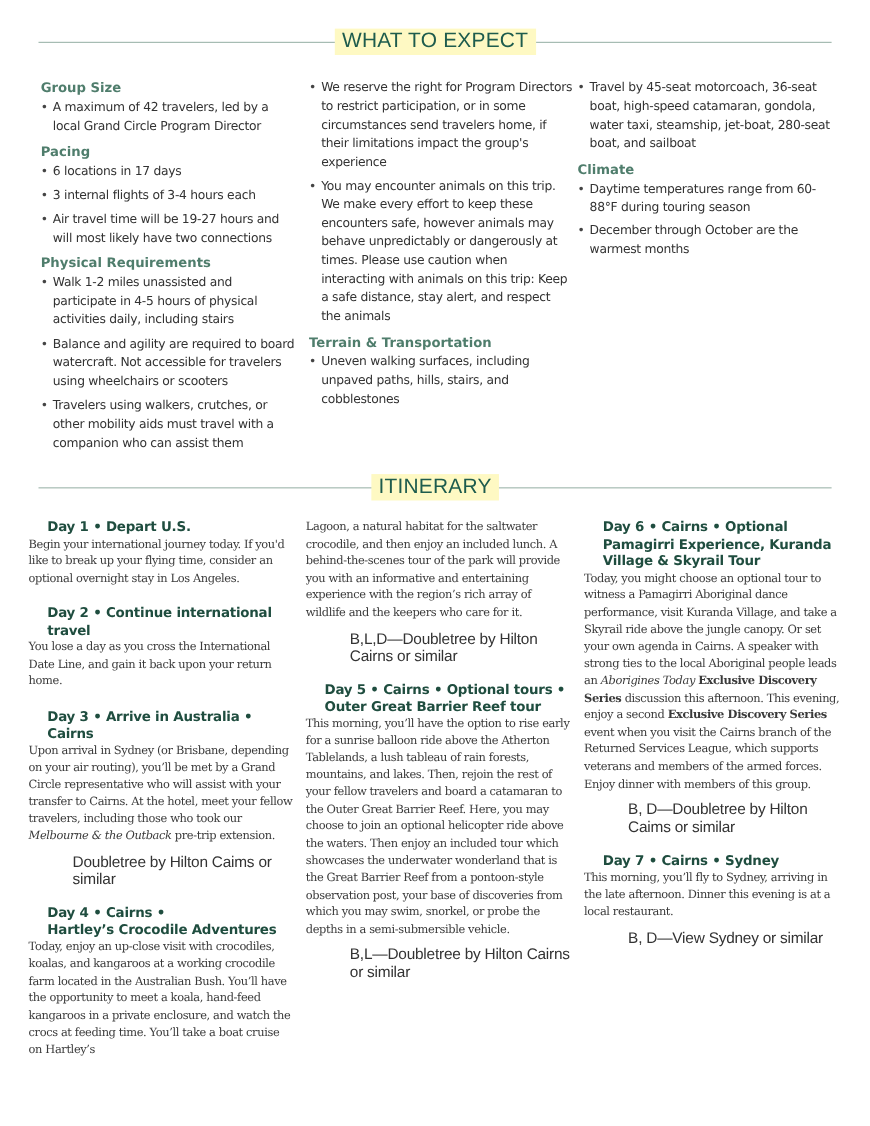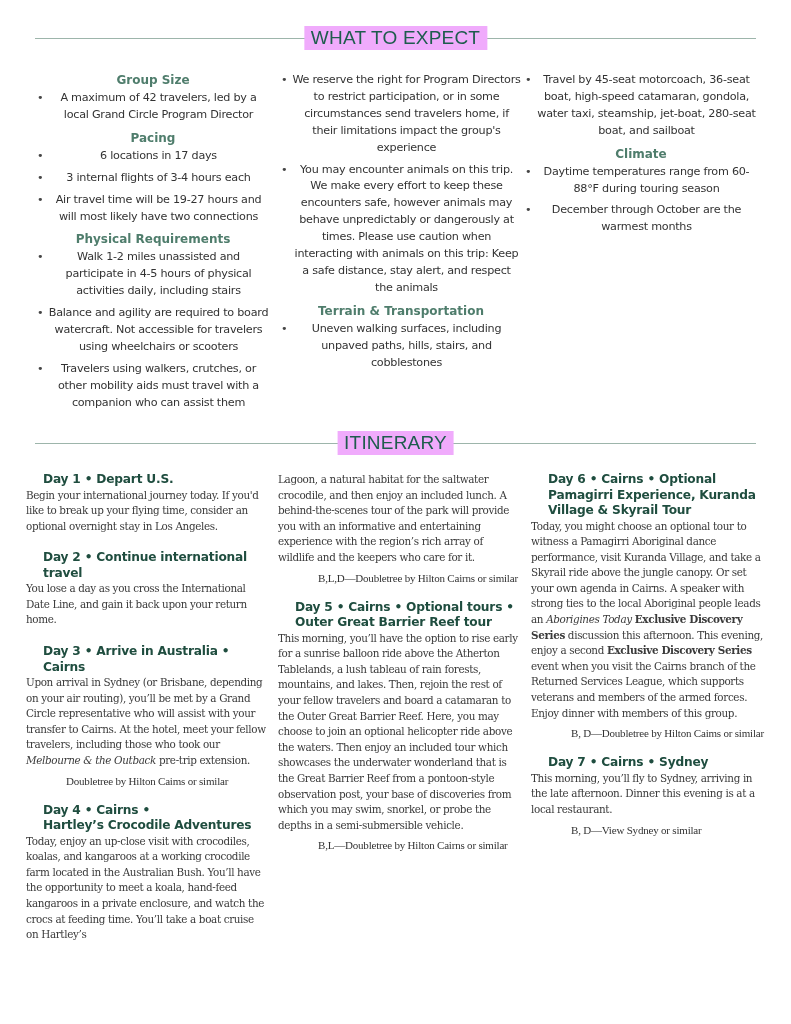--- a/index.html
+++ b/index.html
@@ -1,42 +1,42 @@
 <!DOCTYPE html>
 <html><head>
   <meta charset="utf-8">
   <style>
     html, body { margin: 0; padding: 0; background: #ffffff; }
     body { width: 791px; height: 1024px; position: relative; overflow: hidden; }
     .sec-head { position: absolute; left: 35px; width: 721px; height: 24px; }
     .sec-head .rule { position: absolute; top: 50%; left: 0; right: 0; height: 1px; background: #9db5ab; }
-    .sec-head .title { position: absolute; left: 50%; top: 0; transform: translateX(-50%); background: #f0abfc; padding: 0 7px;
+    .sec-head .title { position: absolute; left: 50%; top: 0; transform: translateX(-50%); background: #fef9c3; padding: 0 7px;
       font-family: "Liberation Sans", sans-serif; font-size: 19px; color: #1e5c4d; letter-spacing: 0.2px; line-height: 24px; white-space: nowrap; }
     #expect-head { top: 26px; }
     #itin-head { top: 431px; text-align: right; }
     .col { position: absolute; font-family: "DejaVu Sans", sans-serif; }
-    .x-col { top: 72px; text-align: center; }
+    .x-col { top: 72px; }
     #x1 { left: 37px; width: 232px; }
     #x2 { left: 281px; width: 240px; }
     #x3 { left: 525px; width: 232px; }
     .x-head { font-family: "DejaVu Sans", sans-serif; font-weight: bold; font-size: 12px; color: #4f7d6c; margin: 0 0 2px 0; line-height: 16px; }
     .x-head.gap { margin-top: 6px; }
     ul.x-list { list-style: none; margin: 0; padding: 0; }
     ul.x-list li { position: relative; padding-left: 11px; font-size: 11.2px; line-height: 16.9px; color: #333; margin-bottom: 5px; letter-spacing: -0.25px; }
     ul.x-list li::before { content: "\2022"; position: absolute; left: 0; top: 0; color: #444; }
     .i-col { top: 472px; }
     #i1 { left: 26px; width: 240px; }
     #i2 { left: 278px; width: 240px; }
     #i3 { left: 531px; width: 240px; }
     .day { margin-bottom: 16px; }
     .day-title { font-family: "DejaVu Sans", sans-serif; font-weight: bold; font-size: 12.2px; color: #1f4d3f; line-height: 15.5px; letter-spacing: -0.2px; margin-left: 17px; }
     .day-body { font-family: "DejaVu Serif", serif; font-size: 10.4px; line-height: 15.6px; color: #3a3a3a; letter-spacing: -0.35px; }
     .day-body em { font-style: italic; }
     .day-body strong { font-weight: bold; }
-    .meals { font-family: Liberation Serif, serif; font-size: 11px; color: #333; margin-top: 6px; letter-spacing: -0.2px; padding-left: 40px; }
+    .meals { font-family: Liberation Sans, sans-serif; font-size: 14px; color: #333; margin-top: 6px; letter-spacing: -0.2px; padding-left: 40px; }
     .cont { margin-bottom: 16px; }
   </style>
 </head>
 <body>
 
 <div class="sec-head" id="expect-head">
   <div class="rule"></div>
   <div class="title">WHAT TO EXPECT</div>
 </div>
 

